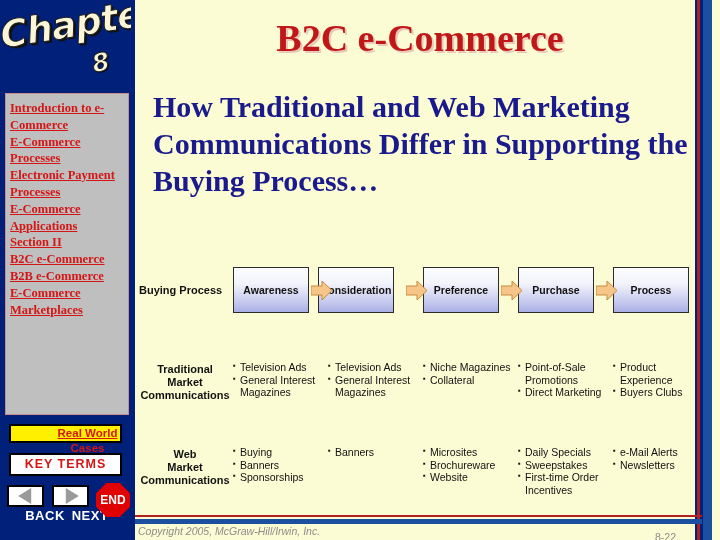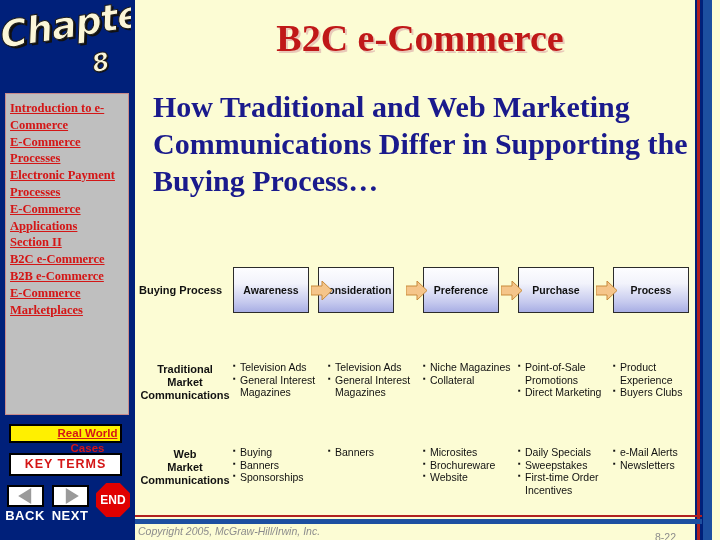--- a/index.html
+++ b/index.html
@@ -139,20 +139,21 @@
   .navlabel {
     position: absolute;
     top: 508px;
     width: 48px;
     text-align: center;
     color: #ffffff;
     font-family: "Liberation Sans", sans-serif;
     font-weight: bold;
     font-size: 13px;
     letter-spacing: 0.5px;
+    margin-left: 20px;
   }
   #lbl-back { left: 1px; }
   #lbl-next { left: 46px; }
 
   #btn-end {
     position: absolute;
     left: 96px; top: 483px;
     width: 34px; height: 34px;
     background: #e00000;
     cursor: pointer;

